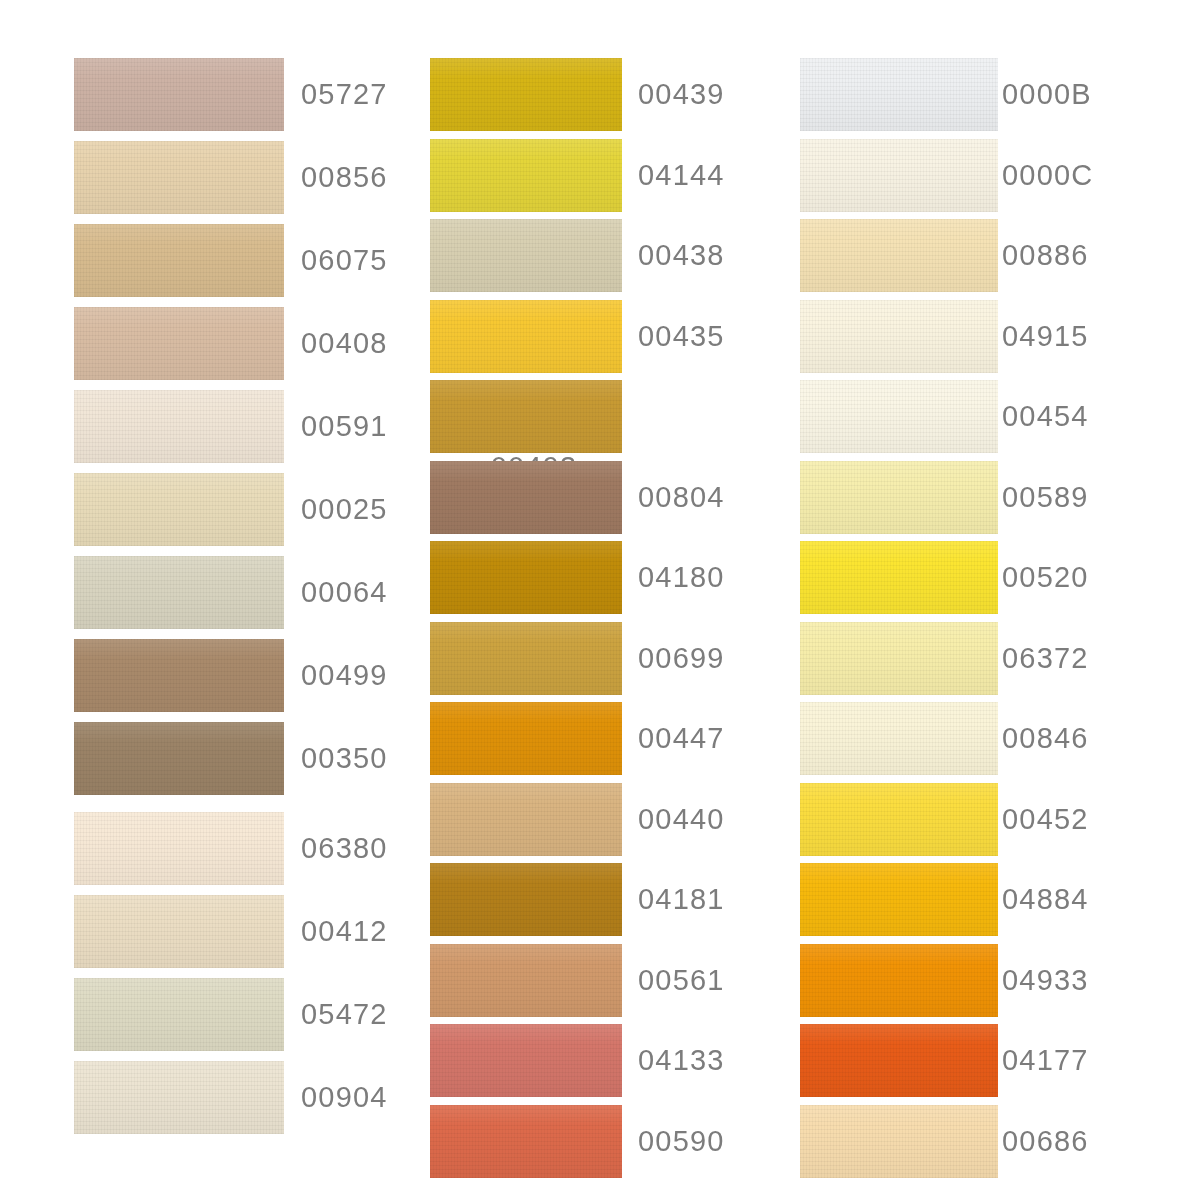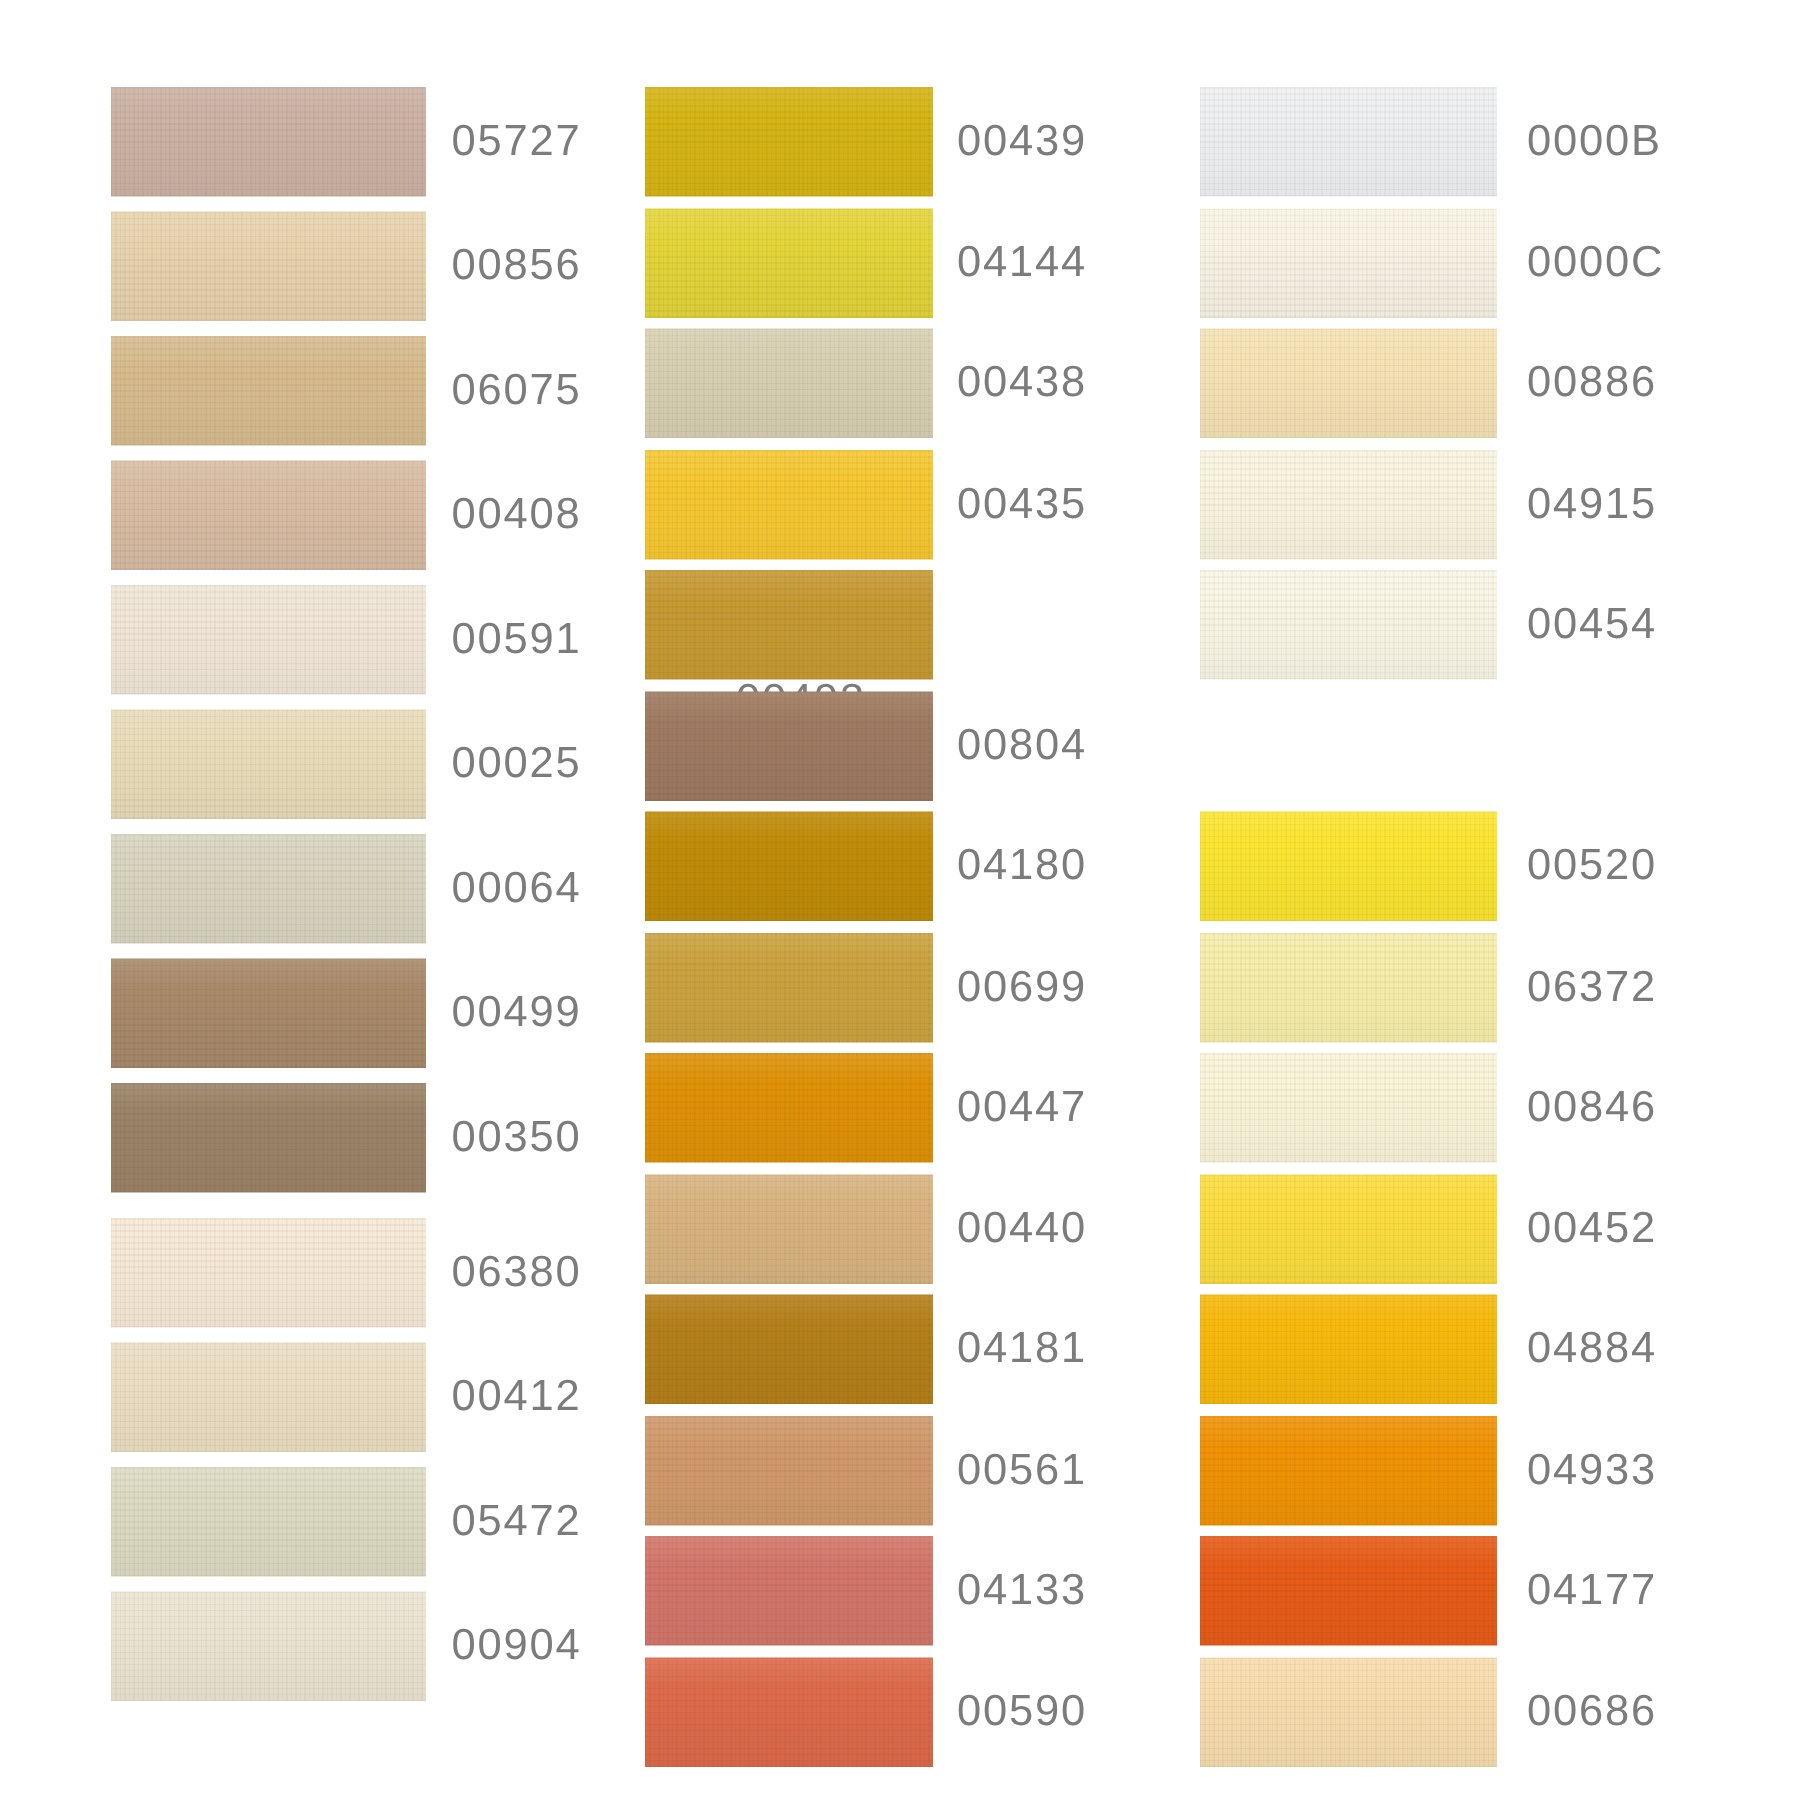--- a/index.html
+++ b/index.html
@@ -79,21 +79,21 @@
     letter-spacing: 1.2px;
     color: #7c7c7c;
     white-space: nowrap;
     line-height: 1;
     flex: 0 0 auto;
   }
 
   
   .col-1 .code { margin-left: 17px; }
   .col-2 .code { margin-left: 16px; }
-  .col-3 .code { margin-left: 20px; }
+  .col-3 .code { margin-left: 4px; }
 
   .col-1 { left: 56px;  width: 330px; margin-left: 18px; }
   .col-2 { left: 430px; width: 330px; }
   .col-3 { left: 800px; width: 330px; }
 
   .col-1 .swatch { width: 210px; }
   .col-2 .swatch { width: 192px; }
   .col-3 .swatch { width: 198px; }
 </style>
 </head>
@@ -322,20 +322,27 @@
         </div>
         <div class="code">04915</div>
       </div>
       <div class="swatch-row" style="top: 380px;">
         <div class="swatch" title="00454" style="background: rgb(250, 246, 230);">
           <span class="weave"></span>
           <span class="sheen"></span>
         </div>
         <div class="code">00454</div>
       </div>
+      <div class="swatch-row" style="top: 460.5px;">
+        <div class="swatch" title="00589" style="background: rgb(246, 238, 174);">
+          <span class="weave"></span>
+          <span class="sheen"></span>
+        </div>
+        <div class="code">00589</div>
+      </div>
       <div class="swatch-row" style="top: 541px;">
         <div class="swatch" title="00520" style="background: rgb(251, 229, 49);">
           <span class="weave"></span>
           <span class="sheen"></span>
         </div>
         <div class="code">00520</div>
       </div>
       <div class="swatch-row" style="top: 621.5px;">
         <div class="swatch" title="06372" style="background: rgb(247, 238, 171);">
           <span class="weave"></span>

